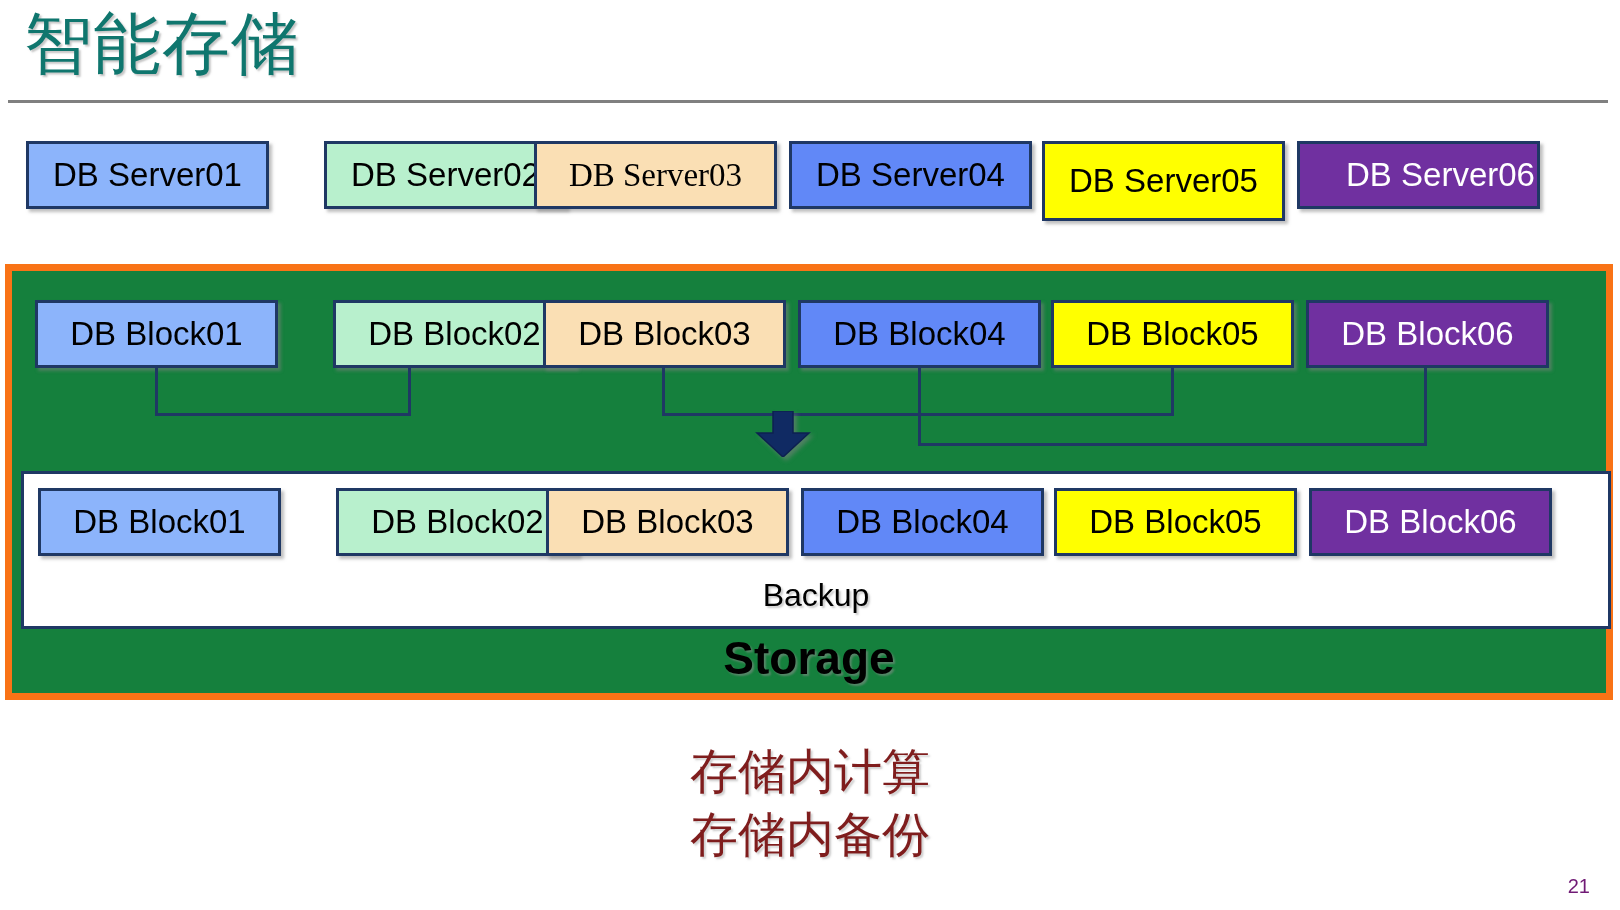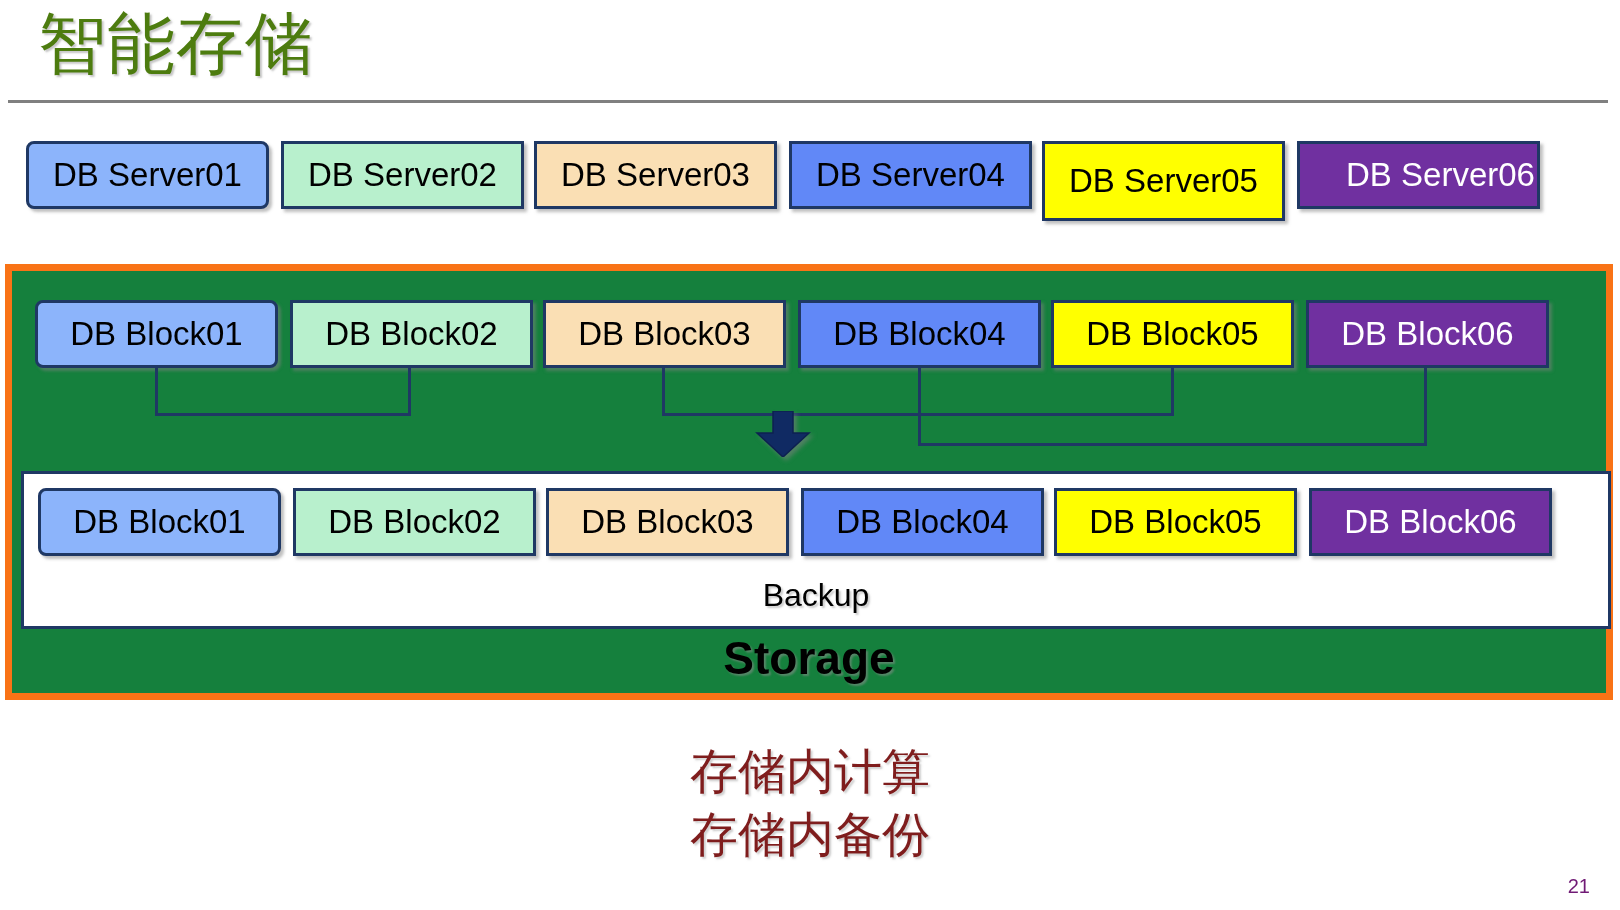--- a/index.html
+++ b/index.html
@@ -11,26 +11,26 @@
     width: 1620px;
     height: 910px;
     position: relative;
     overflow: hidden;
     font-family: "Liberation Sans", "DejaVu Sans", sans-serif;
   }
 
   
   #slide-title {
     position: absolute;
-    left: 38px;
+    left: 24px;
     top: 4px;
     font-size: 68px;
     line-height: 1.15;
     font-weight: 400;
-    color: #4d7c0f;
+    color: #0f766e;
     letter-spacing: 1px;
     text-shadow: 2px 2px 2px rgba(150,150,150,0.55);
     white-space: nowrap;
   }
   #title-rule {
     position: absolute;
     left: 8px;
     top: 100px;
     width: 1600px;
     height: 3px;
@@ -46,22 +46,22 @@
     align-items: center;
     justify-content: center;
     font-size: 33px;
     color: #000000;
     white-space: nowrap;
     box-shadow: 3px 3px 3px rgba(130,130,130,0.5);
   }
   .cbox.light  { color: #000000; }
   .cbox.dark   { color: #ffffff; }
 
-  .c1 { background: #8cb4fb; border-radius: 8px; }   
-  .c2 { background: #b8f0cd; }   
+  .c1 { background: #8cb4fb; }   
+  .c2 { background: #b8f0cd; margin-left: 43px; }   
   .c3 { background: #fadfb4; }   
   .c4 { background: #6188f7; }   
   .c5 { background: #ffff00; }   
   .c6 { background: #7030a0; }   
 
   
   #storage-panel {
     position: absolute;
     left: 5px;
     top: 264px;
@@ -147,21 +147,21 @@
 </style>
 </head>
 <body>
 
 <div id="slide-title">智能存储</div>
 <div id="title-rule"></div>
 
 <div id="server-row">
   <div class="cbox c1 light" style="left:26px;  top:141px; width:243px; height:68px;">DB Server01</div>
   <div class="cbox c2 light" style="left:281px; top:141px; width:243px; height:68px;">DB Server02</div>
-  <div class="cbox c3 light" style="left:534px; top:141px; width:243px; height:68px;">DB Server03</div>
+  <div class="cbox c3 light" style="left:534px; top:141px; width:243px; height:68px;font-family:Liberation Serif, serif;">DB Server03</div>
   <div class="cbox c4 light" style="left:789px; top:141px; width:243px; height:68px;">DB Server04</div>
   <div class="cbox c5 light" style="left:1042px;top:141px; width:243px; height:80px;">DB Server05</div>
   <div class="cbox c6 dark" style="left:1297px;top:141px; width:243px; height:68px;padding-left:44px;">DB Server06</div>
 </div>
 
 <div id="storage-panel">
 
   <div class="cbox c1 light" style="left:23px;  top:29px; width:243px; height:68px;">DB Block01</div>
   <div class="cbox c2 light" style="left:278px; top:29px; width:243px; height:68px;">DB Block02</div>
   <div class="cbox c3 light" style="left:531px; top:29px; width:243px; height:68px;">DB Block03</div>

